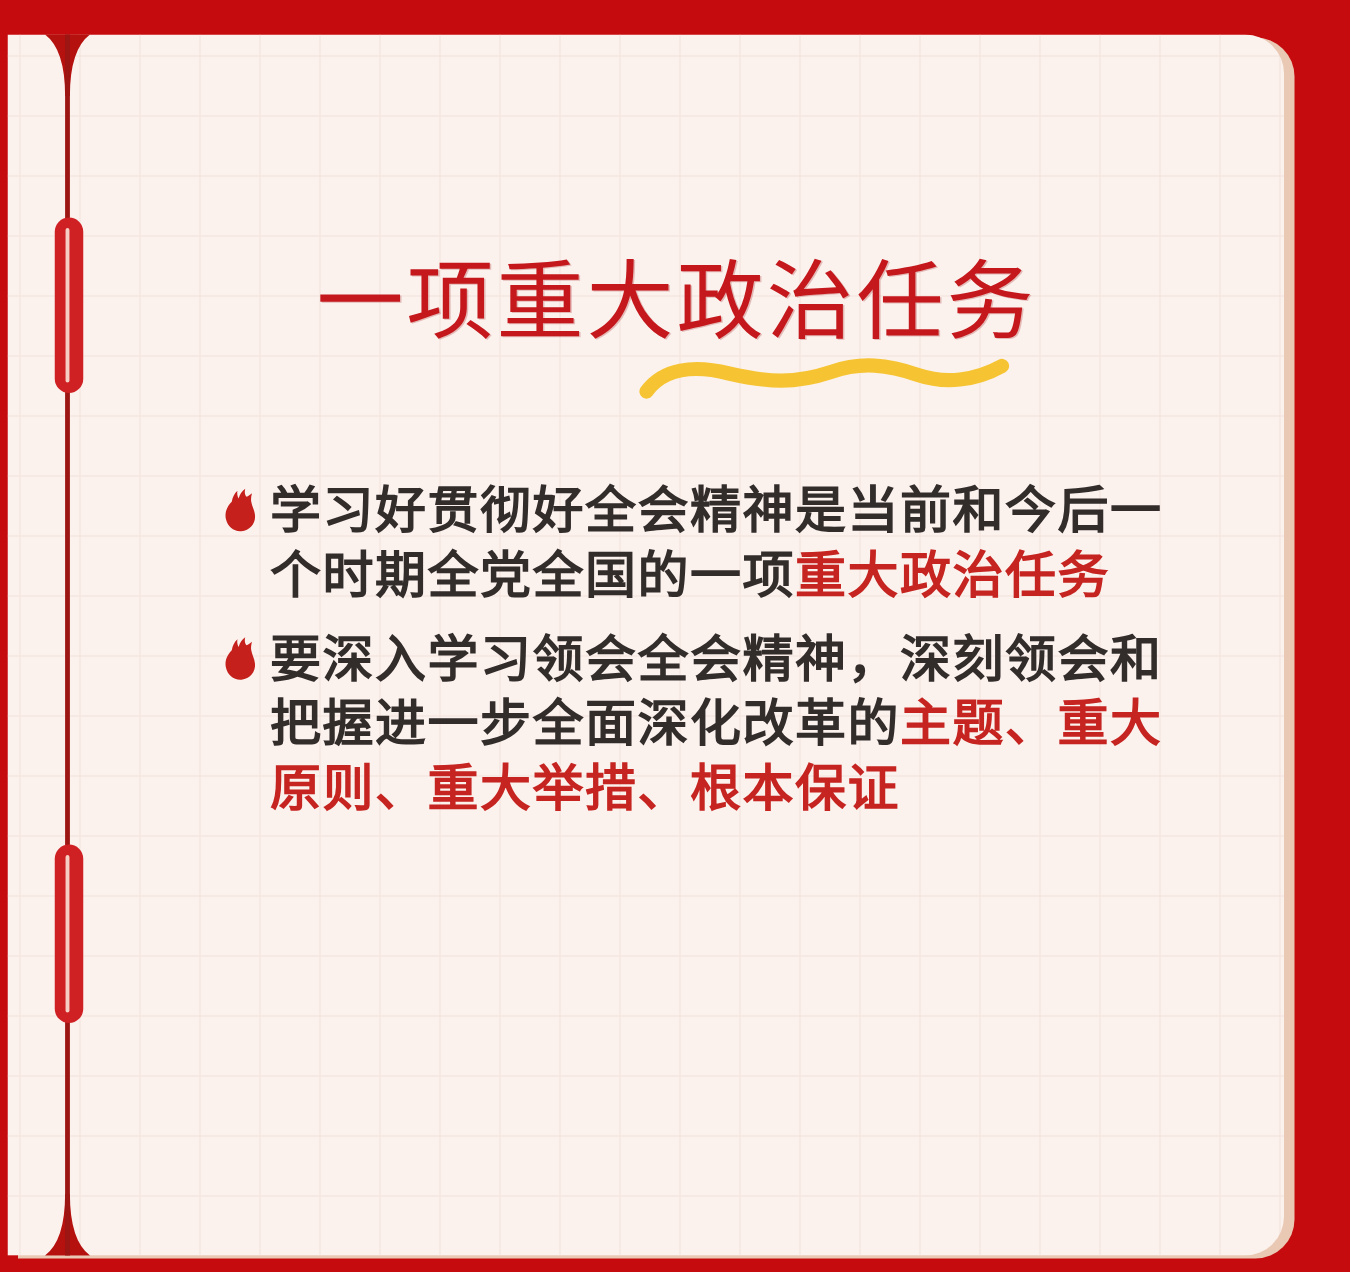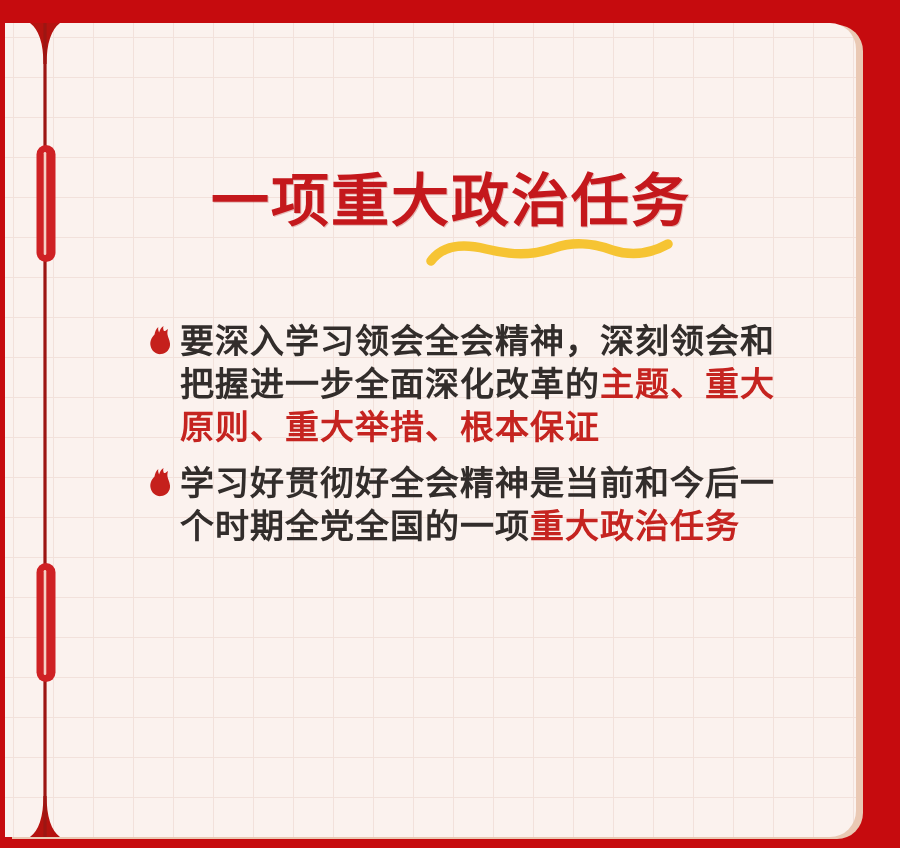--- a/index.html
+++ b/index.html
@@ -20,21 +20,21 @@
     border-radius:0 26px 26px 0;
     box-shadow:7px 2px 0 #eac9b4;
   }
   
   .seam{position:absolute;left:0;top:0;pointer-events:none;}
   
   .title{
     position:absolute;left:44px;top:170px;width:814px;
     text-align:center;
     font-family:"Liberation Serif","DejaVu Serif",serif;
-    font-weight:700;font-size:58px;line-height:64px;letter-spacing:2px;
+    font-weight:400;font-size:58px;line-height:64px;letter-spacing:2px;
     color:#c4181c;
     text-shadow:1px 1px 0 rgba(160,20,20,.25);
   }
   .underline-swoosh{position:absolute;left:424px;top:232px;}
   
   .bullets{position:absolute;left:146px;top:320px;width:660px;}
   .bullet{display:flex;align-items:flex-start;margin-bottom:13px;}
   .bullet .flame{flex:0 0 auto;margin:5px 6px 0 0;}
   .bullet .text{
     font-size:34px;line-height:43px;font-weight:700;
@@ -71,24 +71,24 @@
 <svg class="underline-swoosh" width="252" height="38" viewBox="0 0 252 38">
   <path d="M7,29 C18,14 38,11 62,17 C88,23 106,24 130,16 C150,9 168,11 188,18 C206,24 226,22 244,12" fill="none" stroke="#f6c433" stroke-width="9.5" stroke-linecap="round" stroke-linejoin="round"></path>
 </svg>
 
 <div class="bullets">
 
   <div class="bullet">
     <svg class="flame" width="28" height="33" viewBox="0 0 28 33">
       <path d="M8.5 9.5 C5.5 12.5 3.6 16.5 4.6 21 C5.7 26 10 29.6 15 29.1 C20.5 28.5 24.5 24 24 18.5 C23.7 15 22 12.5 21.5 9.5 C21.2 7.9 21.4 5.9 22 3.9 C19.6 5.4 18.3 7.4 17.5 4.9 C17 3.3 17.2 2.1 17.5 0.9 C15.1 2.4 13.9 4.7 13.1 7.4 C12.3 5.7 11.9 4.1 12.3 2.1 C10.1 3.9 9.1 6.5 8.5 9.5 Z" fill="#c5201c"></path>
     </svg>
-    <div class="text"><span>要深入学习领会全会精神，深刻领会和把握进一步全面深化改革的</span><span class="em">主题、重大原则、重大举措、根本保证</span></div>
+    <div class="text"><span>学习好贯彻好全会精神是当前和今后一个时期全党全国的一项</span><span class="em">重大政治任务</span></div>
   </div>
 
   <div class="bullet">
     <svg class="flame" width="28" height="33" viewBox="0 0 28 33">
       <path d="M8.5 9.5 C5.5 12.5 3.6 16.5 4.6 21 C5.7 26 10 29.6 15 29.1 C20.5 28.5 24.5 24 24 18.5 C23.7 15 22 12.5 21.5 9.5 C21.2 7.9 21.4 5.9 22 3.9 C19.6 5.4 18.3 7.4 17.5 4.9 C17 3.3 17.2 2.1 17.5 0.9 C15.1 2.4 13.9 4.7 13.1 7.4 C12.3 5.7 11.9 4.1 12.3 2.1 C10.1 3.9 9.1 6.5 8.5 9.5 Z" fill="#c5201c"></path>
     </svg>
-    <div class="text"><span>学习好贯彻好全会精神是当前和今后一个时期全党全国的一项</span><span class="em">重大政治任务</span></div>
+    <div class="text"><span>要深入学习领会全会精神，深刻领会和把握进一步全面深化改革的</span><span class="em">主题、重大原则、重大举措、根本保证</span></div>
   </div>
 
 
 </div>
 
 </body></html>

